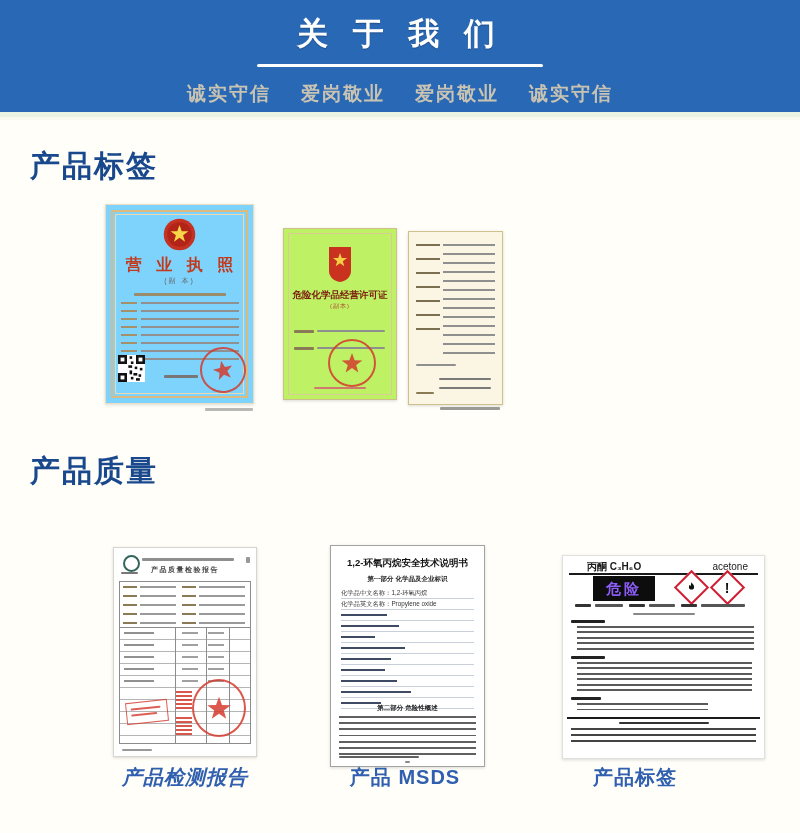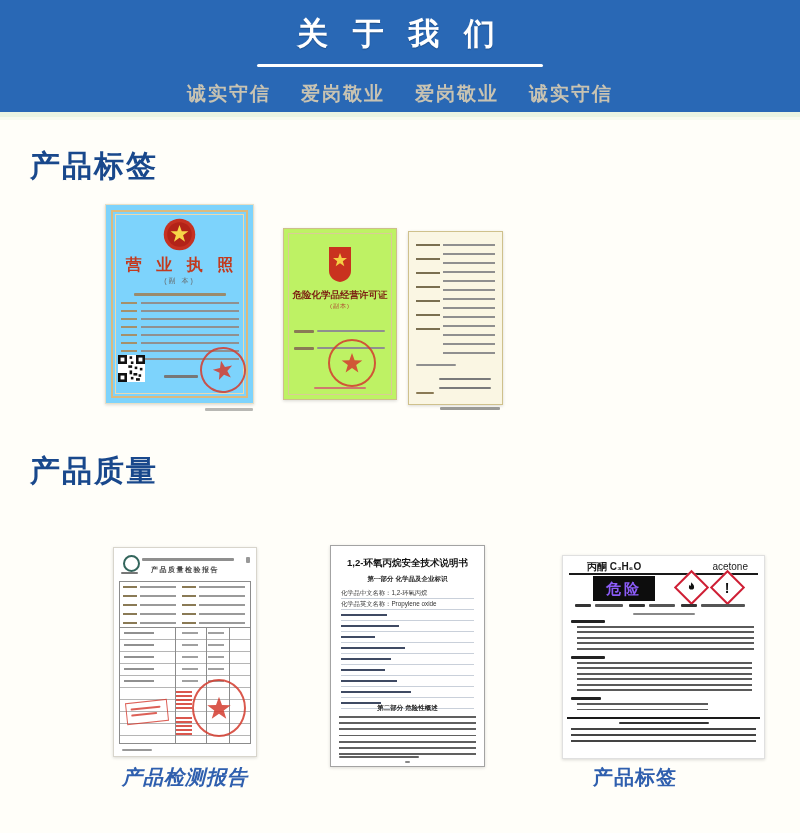--- a/index.html
+++ b/index.html
@@ -278,15 +278,16 @@
     <div class="lines" style="left:14px;right:12px;top:106px;height:32px;--c:#5a5a5a;--t:1.8px;--p:5.5px;"></div>
     <div class="bar" style="left:8px;top:141px;width:30px;height:2.5px;background:#222;"></div>
     <div class="lines" style="left:14px;right:56px;top:147px;height:10px;--c:#5a5a5a;--t:1.8px;--p:5.5px;"></div>
     <div class="doc3-rule" style="top:161px;left:4px;right:4px;"></div>
     <div class="bar" style="left:56px;top:166px;width:90px;height:2.2px;background:#333;"></div>
     <div class="lines" style="left:8px;right:8px;top:172px;height:18px;--c:#444;--t:1.8px;--p:6px;"></div>
     <div class="bar" style="right:10px;top:178px;width:28px;height:1.8px;background:#444;"></div>
   </div>
 
   <div class="caption" style="left:100px;font-style:italic;">产品检测报告</div>
+  <div class="caption" style="left:320px;">产品 MSDS</div>
   <div class="caption" style="left:550px;">产品标签</div>
 
 </div>
 
 </body></html>

